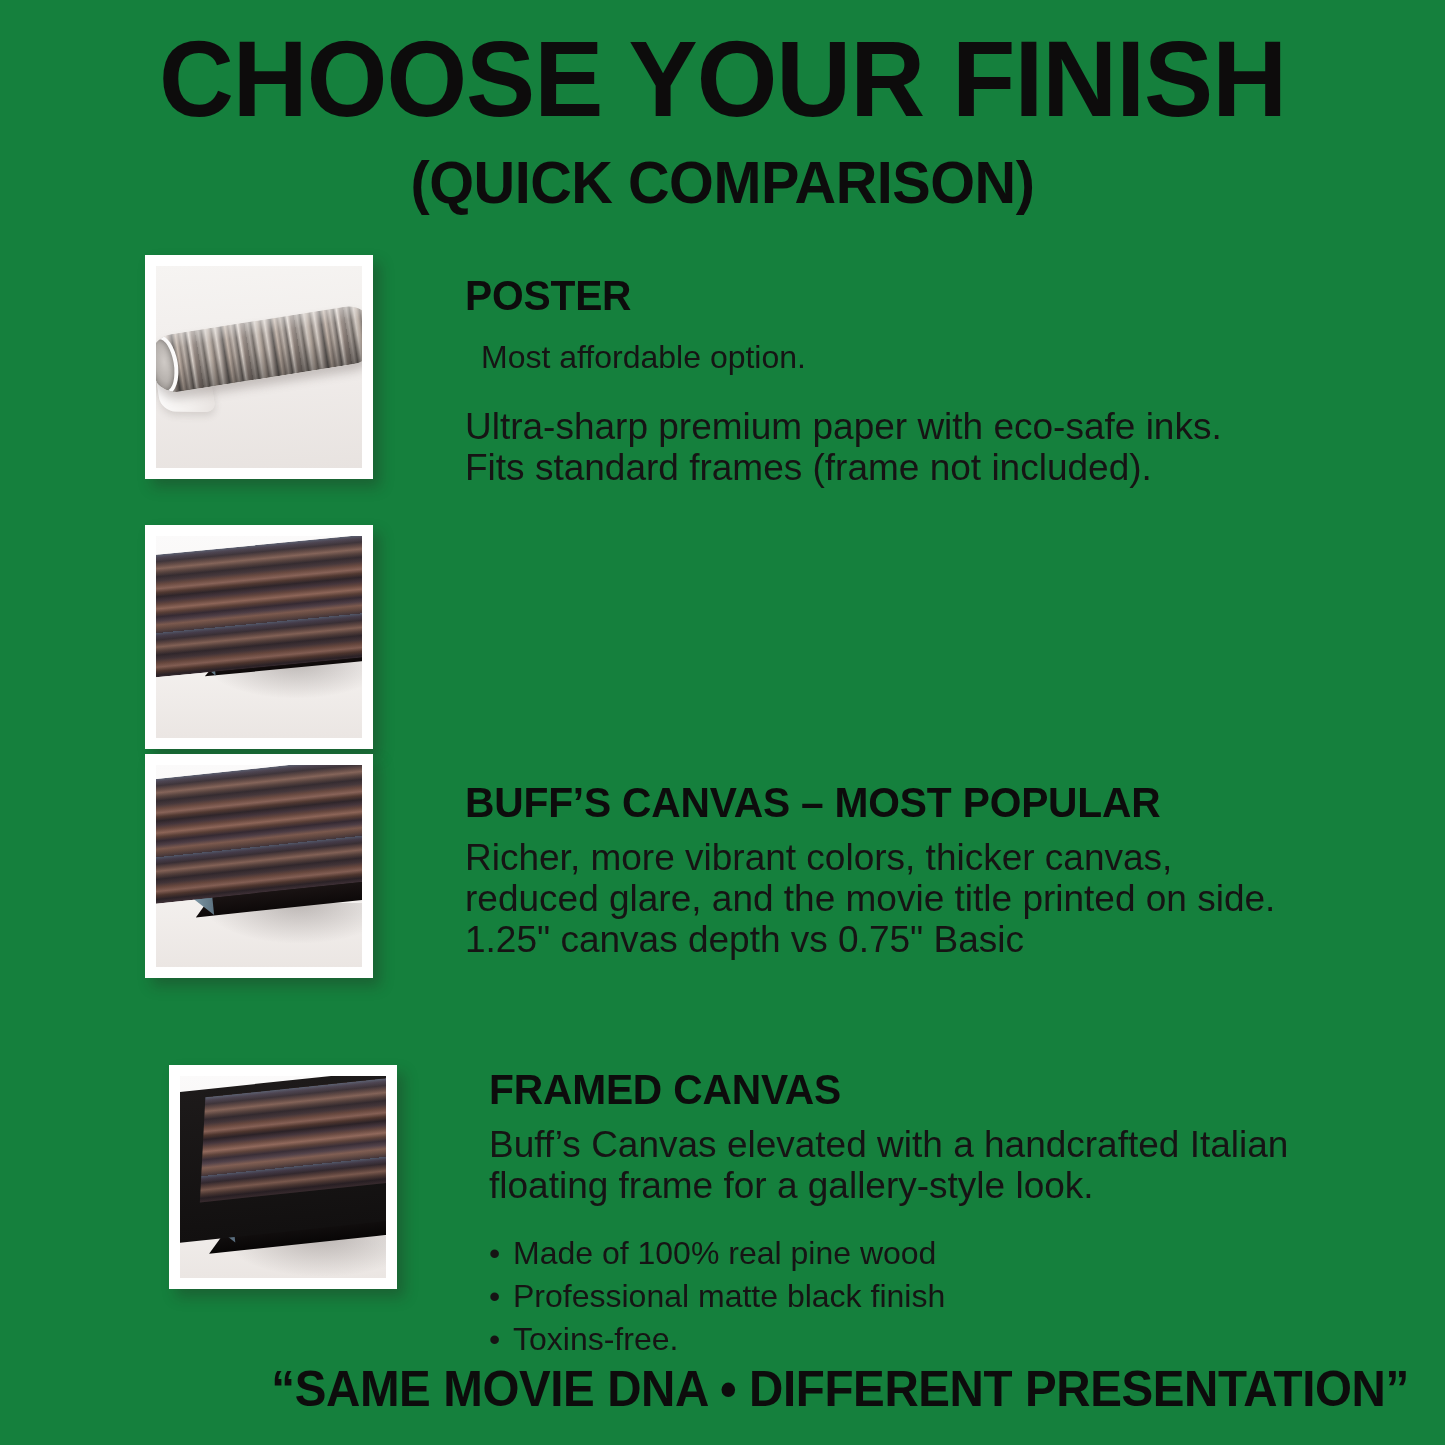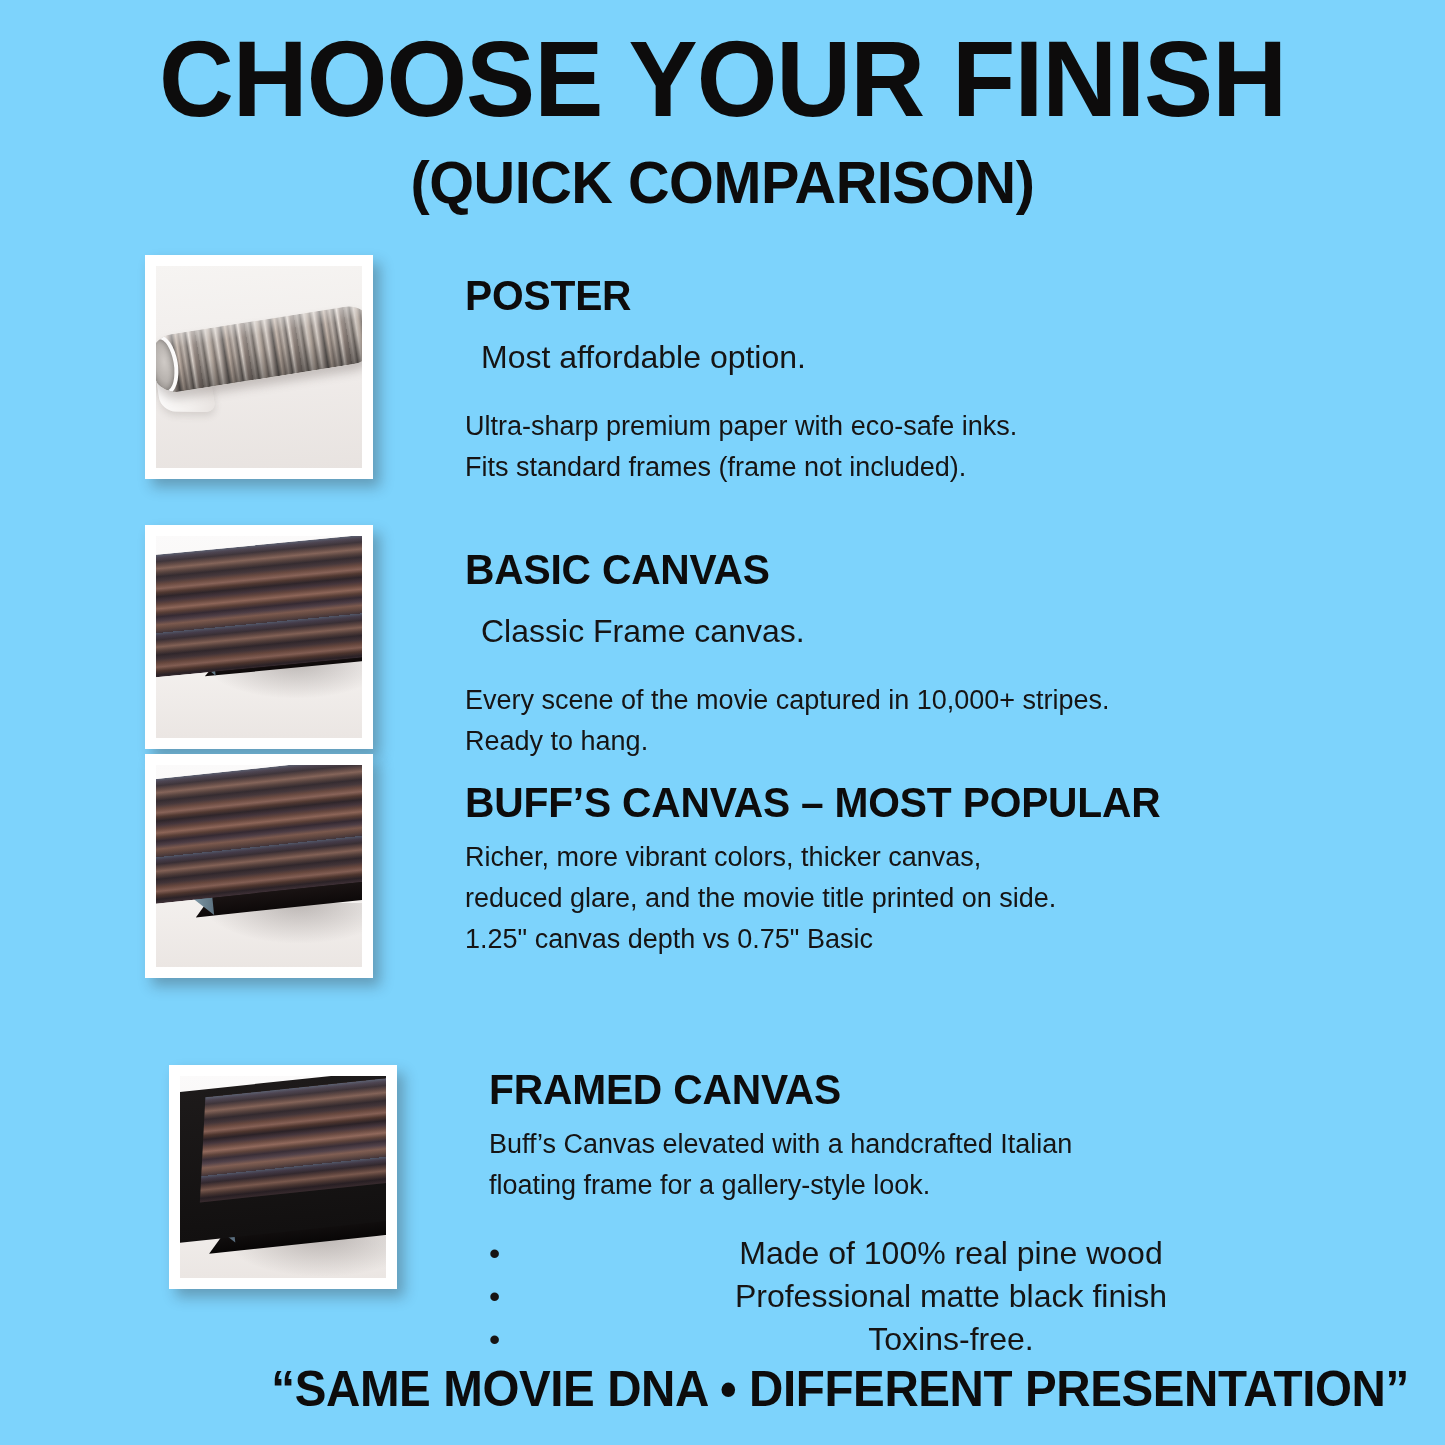--- a/index.html
+++ b/index.html
@@ -12,21 +12,21 @@
     background: #fcf8f7;
     font-family: "Liberation Sans", sans-serif;
     color: #100f0f;
     overflow: hidden;
   }
 
   .page {
     position: relative;
     width: 1445px;
     height: 1445px;
-    background: #7dd3fc;
+    background: #15803d;
   }
 
   
   .header {
     position: absolute;
     top: 26px;
     left: 0;
     width: 1445px;
     text-align: center;
   }
@@ -259,42 +259,41 @@
     white-space: nowrap;
   }
   .item-lead {
     font-size: 32px;
     line-height: 42px;
     font-weight: 400;
     margin: 16px;
     color: #161414;
   }
   .item-body {
-    font-size: 27px;
+    font-size: 37px;
     line-height: 41px;
     font-weight: 400;
     margin: 28px 0 0 0;
     color: #161414;
     white-space: pre-line;
   }
   .item-body.tight {
     margin-top: 4px;
   }
   .bullets {
     list-style: none;
     margin: 26px 0 0 0;
     padding: 0;
   }
   .bullets li {
     font-size: 32px;
     line-height: 43px;
     color: #161414;
     position: relative;
     padding-left: 24px;
-    text-align: center;
   }
   .bullets li::before {
     content: "\2022";
     position: absolute;
     left: 0;
     top: 0;
   }
 
   
   .row-1 .text-block { top: 22px; }
@@ -358,26 +357,20 @@
       <div class="thumb-inner">
         <div class="art-canvas basic">
           <div class="canvas-shadow"></div>
           <div class="canvas-edge"></div>
           <div class="canvas-side"></div>
           <div class="canvas-face"></div>
         </div>
       </div>
     </div>
 
-    <div class="text-block">
-      <div class="item-title">BASIC CANVAS</div>
-      <p class="item-lead">Classic Frame canvas.</p>
-      <p class="item-body">Every scene of the movie captured in 10,000+ stripes.
-Ready to hang.</p>
-    </div>
   </div>
 
   <div class="row row-3">
 
     <div class="thumb-card">
       <div class="thumb-inner">
         <div class="art-canvas buff">
           <div class="canvas-shadow"></div>
           <div class="canvas-edge"></div>
           <div class="canvas-side"></div>

